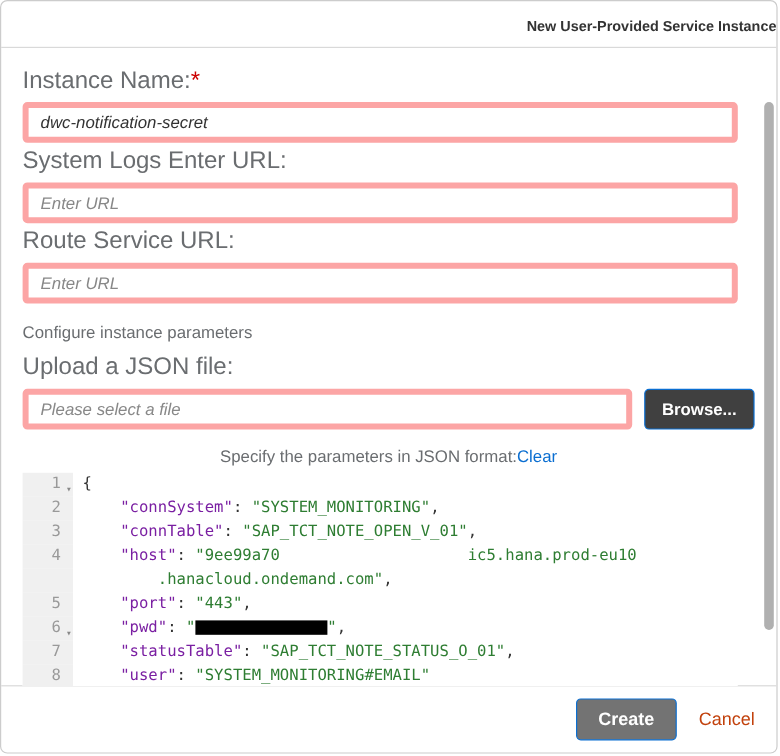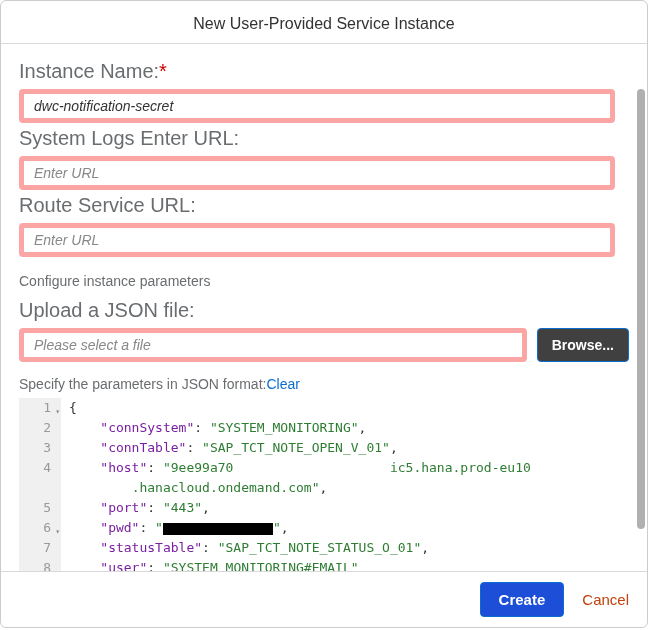--- a/index.html
+++ b/index.html
@@ -1,44 +1,44 @@
 <!DOCTYPE html>
 <html><head>
 <meta charset="utf-8">
 <style>
 * { box-sizing: border-box; margin: 0; padding: 0; }
 body { font-family: Arial, Helvetica, sans-serif; font-size: 14px; color: #333; background: #fff; width: 650px; height: 630px; overflow: hidden; }
 .dialog { border: 1px solid #ccc; border-radius: 6px; width: 648px; height: 628px; display: flex; flex-direction: column; position: relative; }
-.dialog-header { padding: 14px 0 10px; text-align: center; font-size: 16px; font-weight: 400; border-bottom: 1px solid #d9d9d9; }
+.dialog-header { padding: 14px 0 10px; text-align: right; font-size: 12px; font-weight: 700; border-bottom: 1px solid #d9d9d9; }
 .dialog-body { flex: 1; padding: 12px 18px 10px; overflow-y: auto; position: relative; }
 .scrollbar-track { position: absolute; right: 2px; top: 45px; width: 8px; height: 450px; background: transparent; }
 .scrollbar-thumb { width: 8px; height: 440px; background: #b0b0b0; border-radius: 4px; }
 .field-label { color: #6a6d70; font-size: 20px; margin: 4px 0 6px; display: block; }
 .required { color: #c00; }
 .text-input { width: 596px; height: 34px; border: 5px solid #fca5a5; border-radius: 4px; padding: 0 10px; font-size: 14px; color: #333; font-style: italic; }
 .text-input::placeholder { font-style: italic; color: #888; }
 .section-text { color: #6a6d70; margin: 16px 0 10px; }
 .upload-row { display: flex; gap: 10px; }
 .upload-input { flex: 1; }
 .browse-btn { background: #404040; color: #fff; border: 1px solid #0a6ed1; border-radius: 4px; padding: 0 14px; height: 34px; font-size: 14px; font-weight: 600; cursor: pointer; }
-.json-header { display: flex; justify-content: flex-start; align-items: center; margin: 14px 0 6px; }
+.json-header { display: flex; justify-content: center; align-items: center; margin: 14px 0 6px; }
 .json-header .label { color: #6a6d70; }
 .clear-link { color: #0a6ed1; cursor: pointer; font-size: 14px; }
 .code-editor { border: none; background: #fff; font-family: Menlo, Consolas, monospace; font-size: 13px; width: 596px; }
 .code-line { display: flex; }
 .gutter { width: 42px; text-align: right; padding-right: 10px; color: #999; background: #f0f0f0; user-select: none; position: relative; line-height: 20px; }
 .gutter.fold::after { content: "▾"; font-size: 8px; position: absolute; right: 1px; top: 4px; color: #888; }
 .code { padding-left: 8px; white-space: pre; line-height: 20px; }
 .tok-brace { color: #333; }
 .tok-key { color: #7a1fa2; }
 .tok-str { color: #2e7d32; }
 .tok-punc { color: #333; }
 .redact { background: #000; display: inline-block; width: 110px; height: 12px; vertical-align: middle; }
 .dialog-footer { border-top: 1px solid #d9d9d9; padding: 10px 18px; display: flex; justify-content: flex-end; gap: 18px; align-items: center; }
-.create-btn { background: #1d4ed8; color: #fff; border: 1px solid #0a6ed1; border-radius: 4px; padding: 8px 18px; font-size: 15px; font-weight: 600; cursor: pointer; }
+.create-btn { background: #737373; color: #fff; border: 1px solid #0a6ed1; border-radius: 4px; padding: 8px 18px; font-size: 15px; font-weight: 600; cursor: pointer; }
 .cancel-link { color: #c2410c; cursor: pointer; font-size: 15px; }
 </style>
 </head>
 <body>
 
 <div class="dialog">
   <div class="dialog-header">New User-Provided Service Instance</div>
 
   <div class="dialog-body">
 

